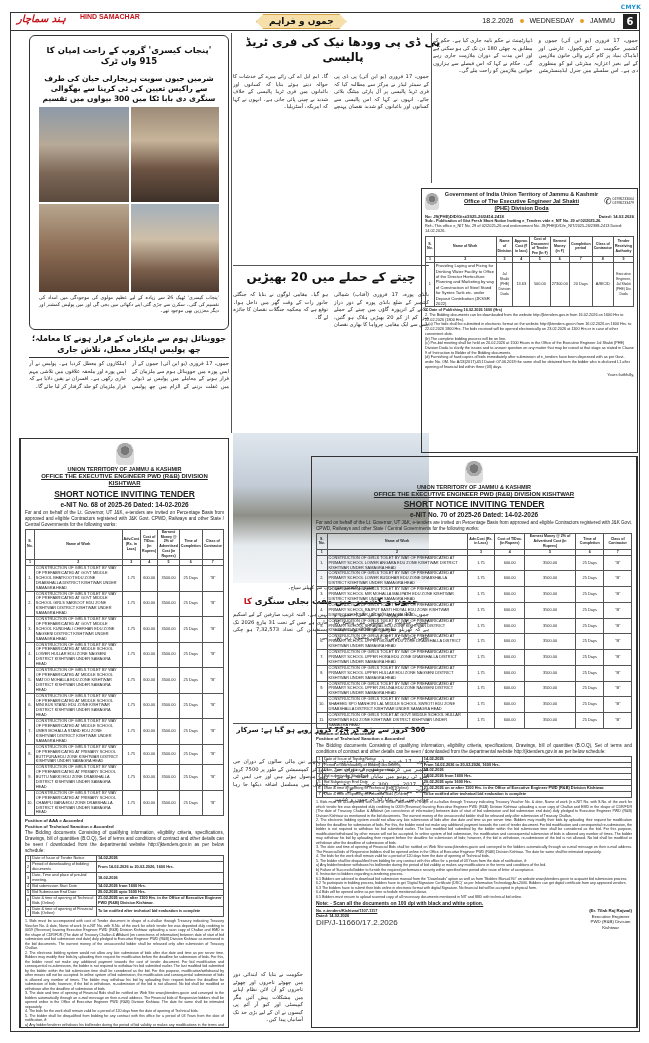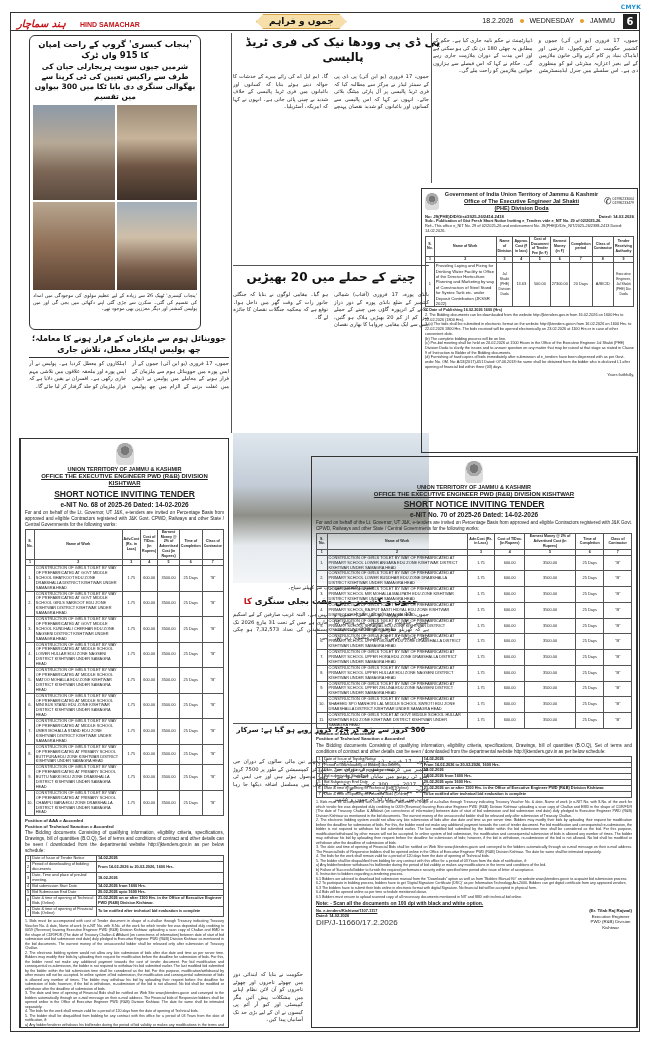--- a/index.html
+++ b/index.html
@@ -1,19 +1,19 @@
 <!DOCTYPE html>
 <html><head>
 <meta charset="utf-8">
 <style>
 *{box-sizing:border-box;margin:0;padding:0}
 body{width:649px;height:1043px;background:#fff;font-family:"DejaVu Sans",sans-serif;color:#111;position:relative;overflow:hidden;font-size:5px;line-height:1.25}
 .cmyk{position:absolute;right:8px;top:3px;font-size:6px;font-weight:bold;color:#1a8fd0;letter-spacing:.2px}
 .page{position:absolute;left:10px;top:12px;width:630px;height:1020px;border:1px solid #333}
-.hdr{position:absolute;left:0;top:0;width:100%;height:18px;border-bottom:1px solid #333;display:flex;align-items:flex-end}
+.hdr{position:absolute;left:0;top:0;width:100%;height:18px;border-bottom:1px solid #333;display:flex;align-items:flex-start}
 .logo-urdu{color:#c4161c;font-weight:bold;font-size:10px;margin-left:6px;font-style:italic}
 .logo-en{color:#c4161c;font-weight:bold;font-size:7px;margin-left:14px;font-family:"Liberation Sans",sans-serif}
 .section-tag{position:absolute;left:245px;top:1px;height:15px;padding:0 12px;background:#f6dfa8;border:1px solid #d7a44a;font-size:9px;font-weight:bold;clip-path:polygon(8% 0,92% 0,100% 50%,92% 100%,8% 100%,0 50%);display:flex;align-items:center}
 .dateline{position:absolute;right:24px;top:4px;font-size:7px;font-family:"Liberation Sans",sans-serif;display:flex;gap:6px;align-items:center}
 .dot{width:4px;height:4px;border-radius:50%;background:#e4a127;display:inline-block}
 .pnum{position:absolute;right:2px;top:1px;width:14px;height:15px;background:#222;color:#fff;font-weight:bold;font-size:10px;text-align:center;line-height:15px}
 .col{position:absolute;overflow:hidden}
 .urdu{direction:rtl;font-family:"DejaVu Sans",sans-serif;font-size:5.2px;line-height:7.5px;color:#222;text-align:justify}
 .h-big{direction:rtl;font-weight:bold;text-align:center;color:#111}
 .box{border:1px solid #333;border-radius:6px}
@@ -53,23 +53,23 @@
     <div class="dateline">
       <span>18.2.2026</span>
       <span class="dot"></span>
       <span>WEDNESDAY</span>
       <span class="dot"></span>
       <span>JAMMU</span>
     </div>
     <div class="pnum">6</div>
   </div>
 
-  <div class="col box" style="left:18px;top:22px;width:172px;height:295px;padding:3px;">
+  <div class="col box" style="left:18px;top:22px;width:200px;height:295px;padding:9px;">
     <div class="h-big" style="font-size:8.5px;line-height:11px;">'پنجاب کیسری' گروپ کے راحت اِمپان کا 915 واں ٹرک</div>
-    <div class="h-big" style="font-size:7.5px;line-height:10px;margin-top:1px;">شرمیں جیوں سویت ہریجارلی حیان کی طرف سے راکیس تعیین کی ٹی کرپنا سے بھگوالی سنگری دی بابا ٹکا میں 300 بیواوں میں تقسیم</div>
+    <div class="h-big" style="font-size:7.5px;line-height:10px;margin-top:7px;">شرمیں جیوں سویت ہریجارلی حیان کی طرف سے راکیس تعیین کی ٹی کرپنا سے بھگوالی سنگری دی بابا ٹکا میں 300 بیواوں میں تقسیم</div>
     <div style="display:flex;gap:2px;margin-top:3px;">
       <div class="photo" style="width:98px;height:95px;"></div>
       <div class="photo" style="width:96px;height:95px;background:linear-gradient(180deg,#9c8b78 0%,#c7b49a 35%,#6d5443 65%,#3e3129 100%);"></div>
     </div>
     <div style="display:flex;gap:2px;margin-top:2px;">
       <div class="photo" style="width:98px;height:88px;background:linear-gradient(180deg,#b8a690 0%,#8e6e55 50%,#5b4334 100%);"></div>
       <div class="photo" style="width:96px;height:88px;background:linear-gradient(180deg,#a3b0bb 0%,#cfbfa8 40%,#7b5f4c 75%,#4e3b30 100%);"></div>
     </div>
     <div class="caption" style="margin-top:3px;">'پنجاب کیسری' ٹھیک 26 سے زیادہ کے لیے عظیم مولوی کی موجودگی میں امداد کی تقسیم کی گئی۔ سکرن سے جڑی گئی اپنے دکھائی میں بجی گی اور میں پولیس کمشنر اور دیگر معززین بھی موجود تھے۔</div>
   </div>

